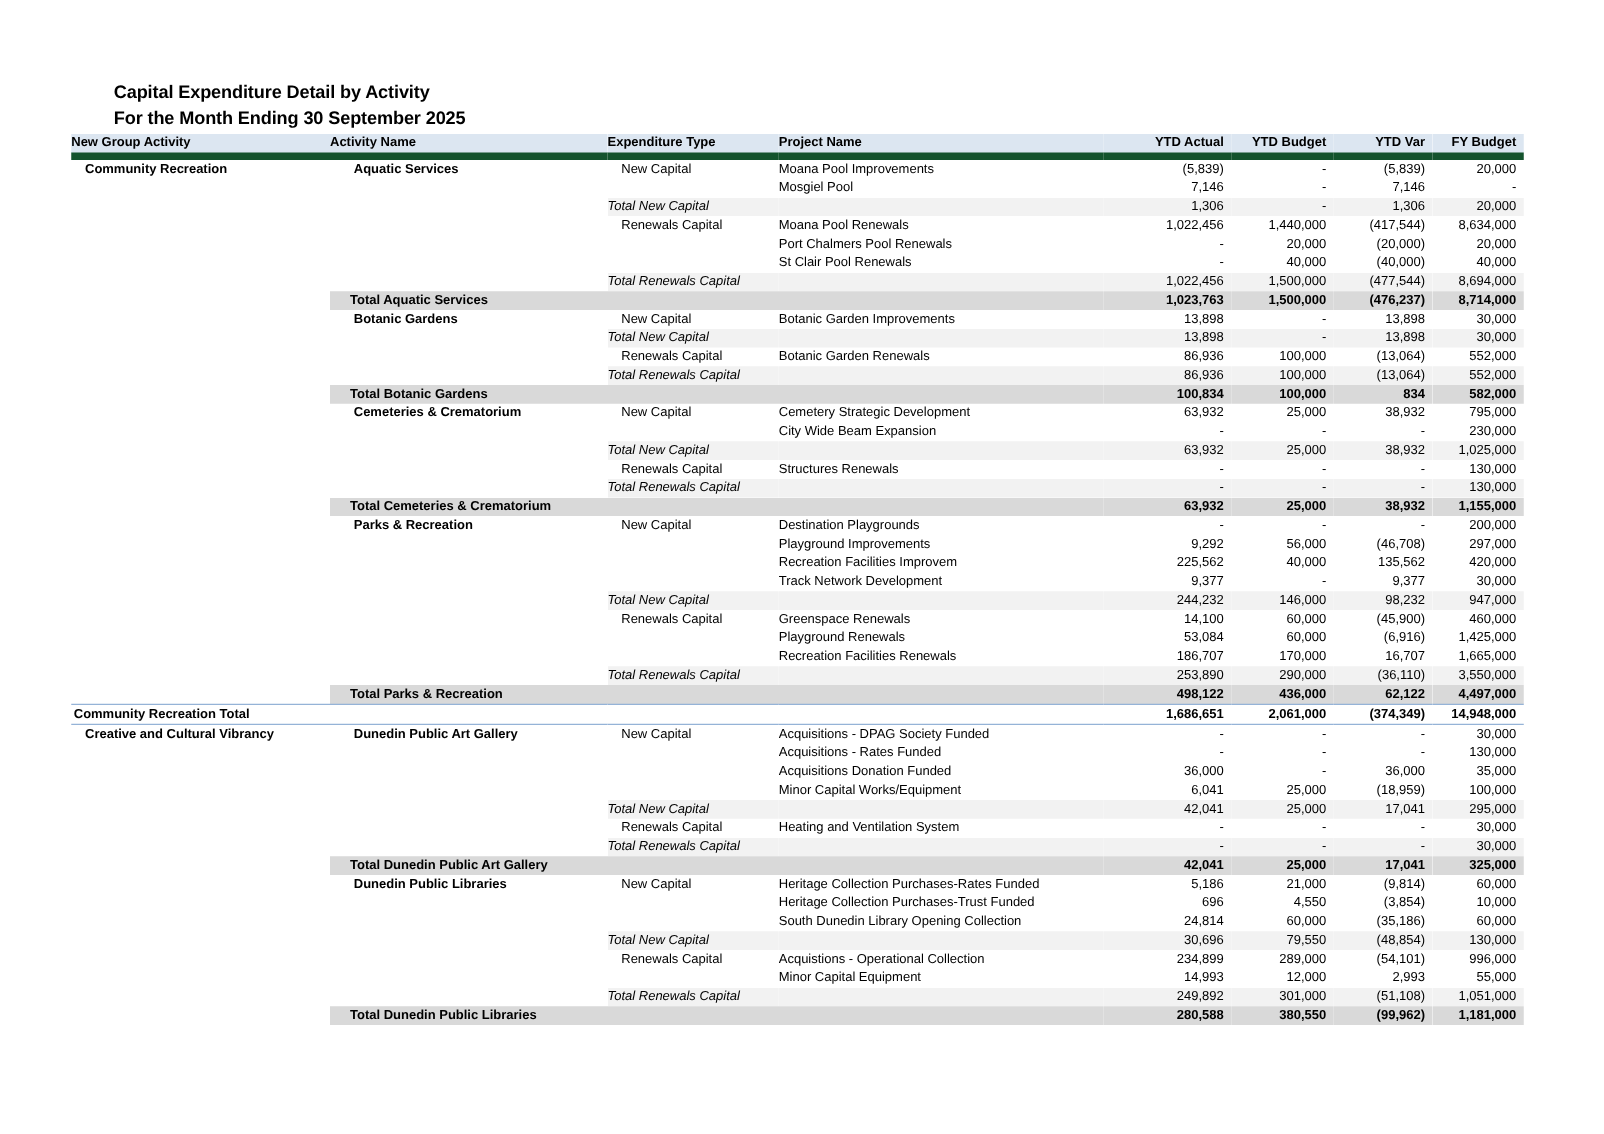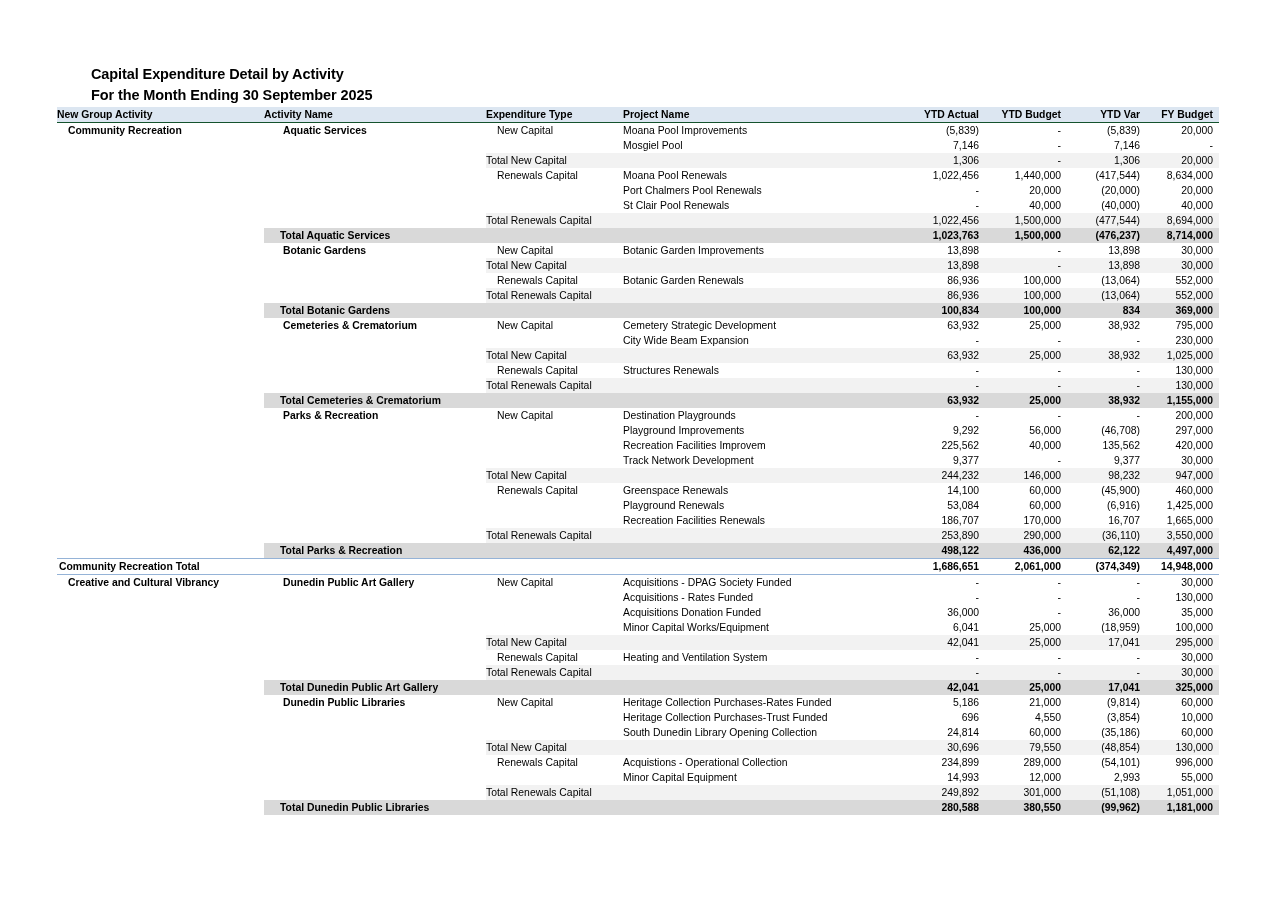--- a/index.html
+++ b/index.html
@@ -2,28 +2,28 @@
 <html><head>
 <meta charset="utf-8">
 <style>
   html, body { margin:0; padding:0; background:#ffffff; }
   body { width:1283px; height:907px; position:relative; font-family:"Liberation Sans", sans-serif; color:#000; overflow:hidden; }
   .title { position:absolute; left:59px; font-weight:bold; font-size:14.5px; letter-spacing:-0.1px;margin-left:32px; }
   #t1 { top:66px; }
   #t2 { top:87px; }
   table { position:absolute; left:57px; top:107px; border-collapse:collapse; font-size:10.4px; table-layout:fixed; width:1162px; }
   td, th { padding:0 6px 0 0; height:15px; line-height:15px; white-space:nowrap; overflow:hidden; }
-  thead th { background:#dce6f1; font-weight:bold; text-align:left; border-bottom:1px solid #14532d; }
+  thead th { background:#dce6f1; font-weight:bold; text-align:left; border-bottom:6px solid #14532d; }
   th.num, td.num { text-align:right; }
   td.c1 { padding-left:11px; font-weight:bold; }
   td.c1h { padding-left:0; }
   td.c2 { padding-left:19px; font-weight:bold; }
   td.c3 { padding-left:11px; }
   .sub td.st { background:#f2f2f2; }
-  .sub td.c3t { padding-left:0; }
+  .sub td.c3t { padding-left:0;font-style:italic; }
   .act td.at { background:#d9d9d9; font-weight:bold; }
   .act td.c2t { padding-left:16px; }
   .grp td { font-weight:bold; border-top:1px solid #95b3d7; border-bottom:1px solid #95b3d7; }
   .grp td.c1h { padding-left:2px; }
 </style>
 </head>
 <body>
 
 <div id="t1" class="title">Capital Expenditure Detail by Activity</div>
 <div id="t2" class="title">For the Month Ending 30 September 2025</div>
@@ -169,21 +169,21 @@
         <td class="num st">100,000</td>
         <td class="num st">(13,064)</td>
         <td class="num st">552,000</td>
       </tr>
       <tr class="act">
         <td></td>
         <td class="at c2t" colspan="3">Total Botanic Gardens</td>
         <td class="num at">100,834</td>
         <td class="num at">100,000</td>
         <td class="num at">834</td>
-        <td class="num at">369,000</td>
+        <td class="num at">582,000</td>
       </tr>
       <tr class="detail">
         <td class="c1"></td>
         <td class="c2">Cemeteries &amp; Crematorium</td>
         <td class="c3">New Capital</td>
         <td>Cemetery Strategic Development</td>
         <td class="num">63,932</td>
         <td class="num">25,000</td>
         <td class="num">38,932</td>
         <td class="num">795,000</td>

